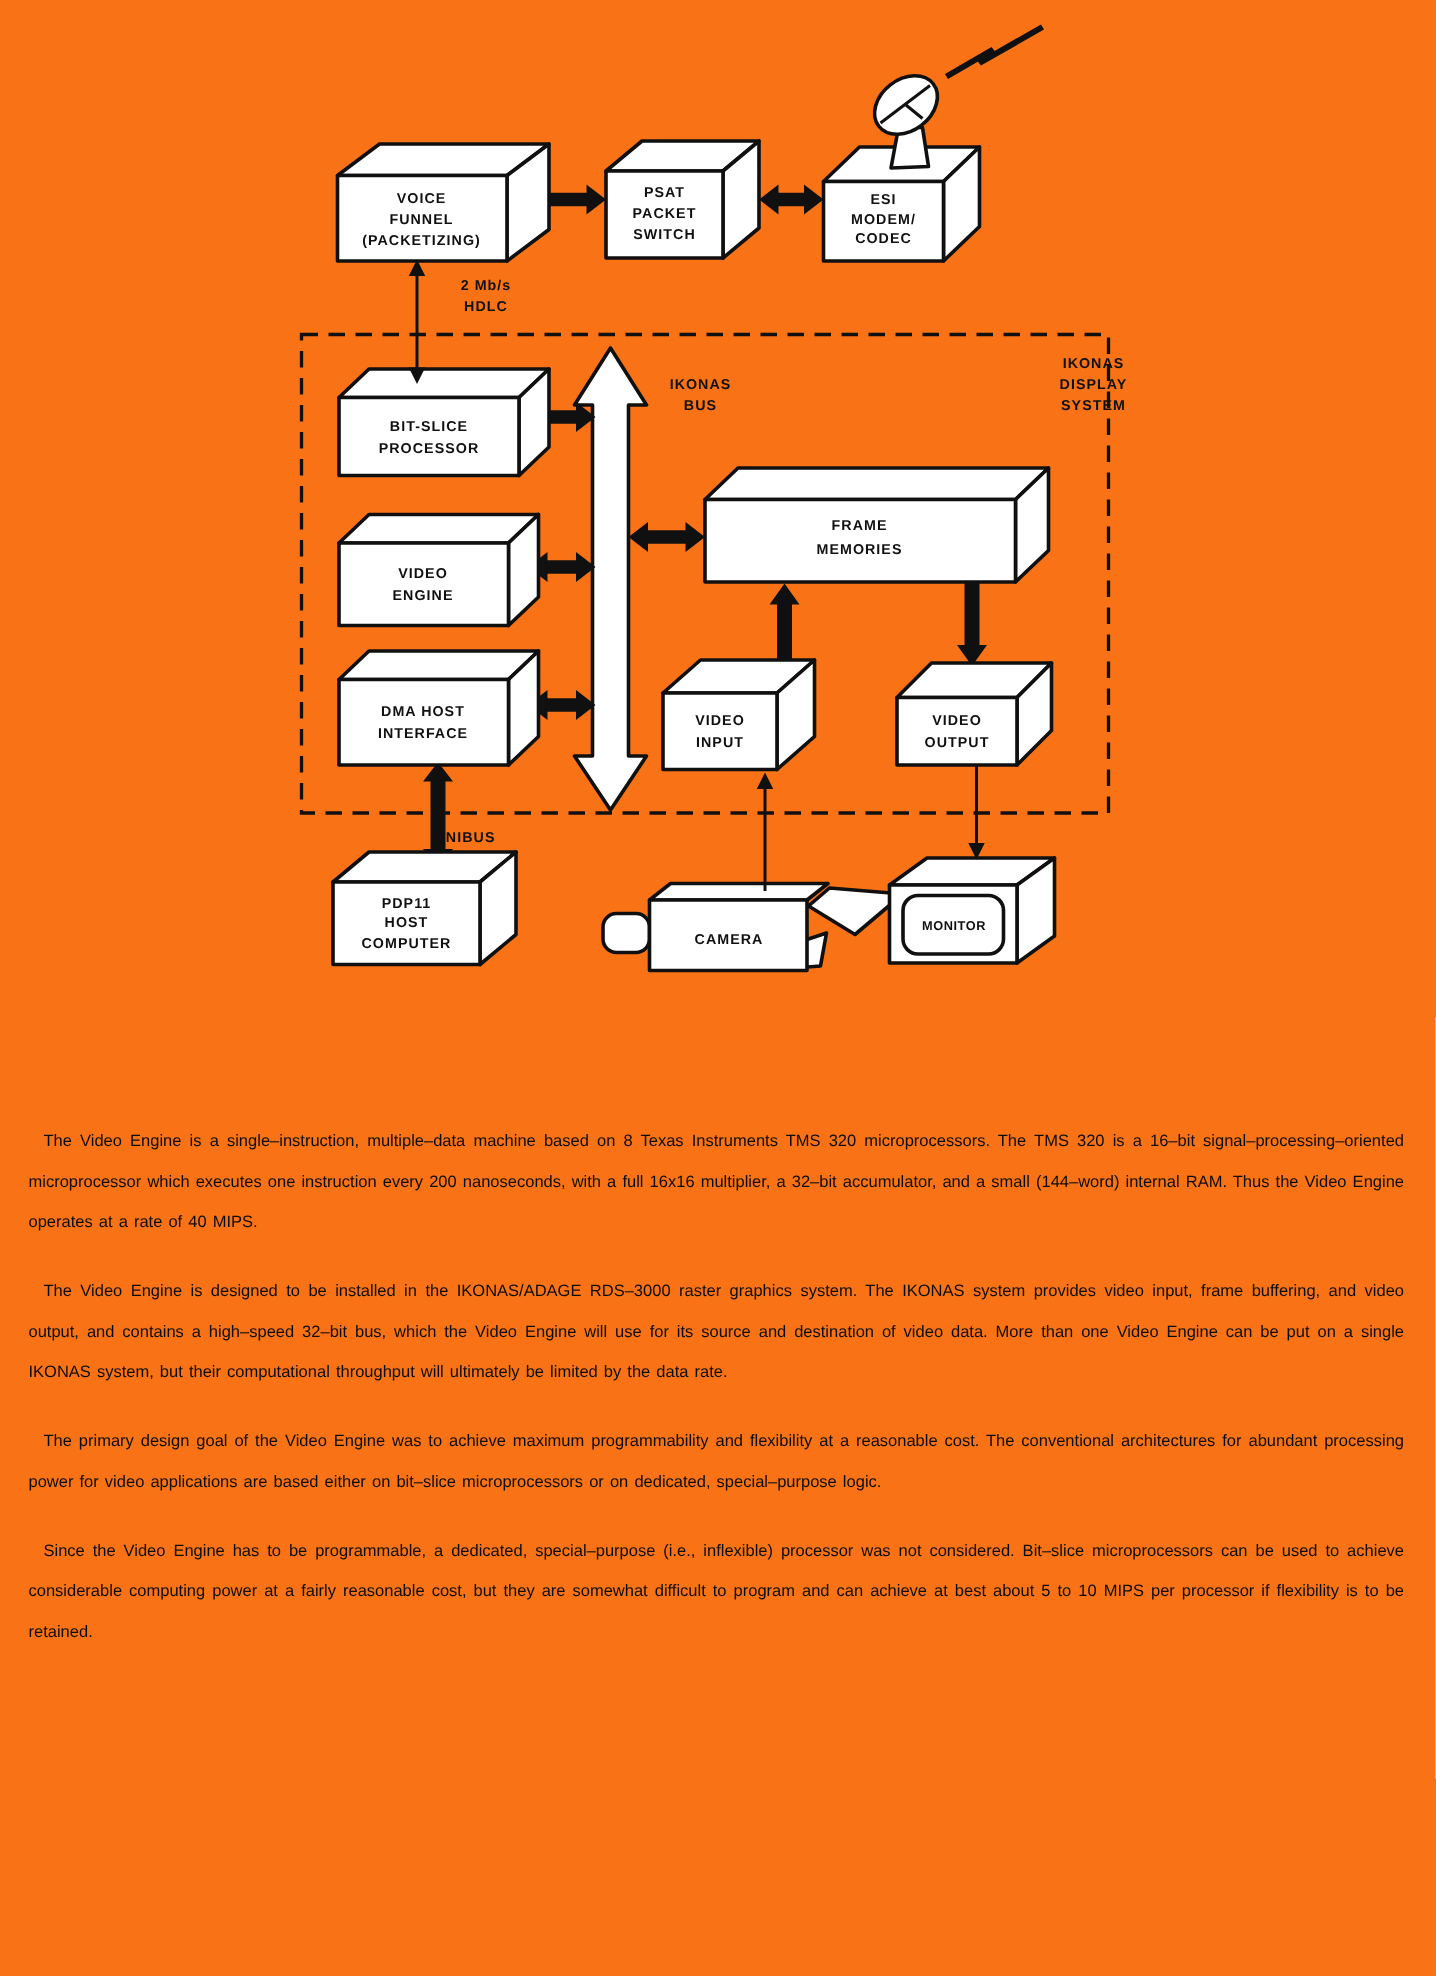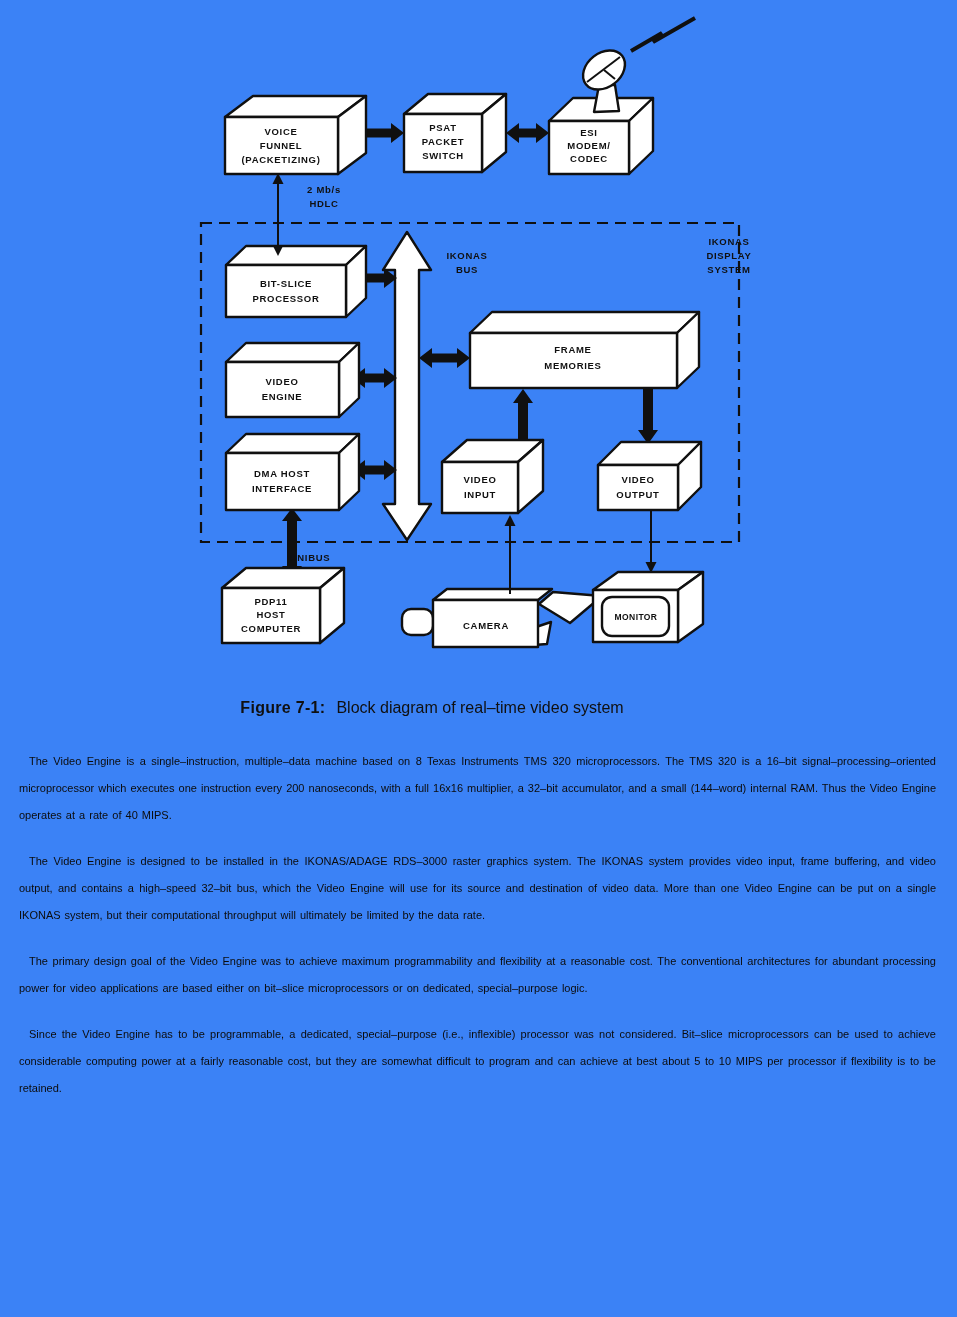--- a/index.html
+++ b/index.html
@@ -1,16 +1,16 @@
 <!DOCTYPE html>
 <html><head>
 <meta charset="utf-8">
 <style>
   html,body{margin:0;padding:0;background:#e8e8e8;}
-  .page{position:relative;width:957px;height:1317px;background:#3b82f6;overflow:hidden;
+  .page{position:relative;width:957px;height:1317px;background:#f97316;overflow:hidden;
         font-family:"Liberation Sans",sans-serif;color:#0d0d0d;}
   svg{position:absolute;top:0;left:0;}
   .s{fill:#ffffff;stroke:#101010;stroke-width:2.4;stroke-linejoin:round;}
   .f{fill:#101010;stroke:none;}
   .ln{stroke:#101010;stroke-width:2;fill:none;}
   .thick{stroke:#101010;stroke-width:4;fill:none;stroke-linejoin:miter;}
   .dash{fill:none;stroke:#101010;stroke-width:2.2;stroke-dasharray:11 7;}
   text.lbl{font-family:"Liberation Sans",sans-serif;font-weight:bold;font-size:9.5px;
            fill:#101010;letter-spacing:.7px;text-anchor:middle;}
   text.lbl.sm{font-size:8.5px;letter-spacing:.4px;}
@@ -172,23 +172,20 @@
     <text class="lbl" x="467" y="259">IKONAS</text>
     <text class="lbl" x="467" y="273">BUS</text>
 
     <text class="lbl" x="729" y="245" text-anchor="end">IKONAS</text>
     <text class="lbl" x="729" y="259" text-anchor="end">DISPLAY</text>
     <text class="lbl" x="729" y="273" text-anchor="end">SYSTEM</text>
 
     <text class="lbl" x="310" y="561" text-anchor="start">UNIBUS</text>
   </svg>
 
-  <div class="caption">
-    <span class="cap-label">Figure 7-1:</span><span class="cap-text">Block diagram of real–time video system</span>
-  </div>
 
   <div class="bodytext">
     <p>The Video Engine is a single–instruction, multiple–data machine based on 8 Texas Instruments TMS 320 microprocessors.  The TMS 320 is a 16–bit signal–processing–oriented microprocessor which executes one instruction every 200 nanoseconds, with a full 16x16 multiplier, a 32–bit accumulator, and a small (144–word) internal RAM.  Thus the Video Engine operates at a rate of 40 MIPS.</p>
     <p>The Video Engine is designed to be installed in the IKONAS/ADAGE RDS–3000 raster graphics system.  The IKONAS system provides video input, frame buffering, and video output, and contains a high–speed 32–bit bus, which the Video Engine will use for its source and destination of video data.  More than one Video Engine can be put on a single IKONAS system, but their computational throughput will ultimately be limited by the data rate.</p>
     <p>The primary design goal of the Video Engine was to achieve maximum programmability and flexibility at a reasonable cost.  The conventional architectures for abundant processing power for video applications are based either on bit–slice microprocessors or on dedicated, special–purpose logic.</p>
     <p>Since the Video Engine has to be programmable, a dedicated, special–purpose (i.e., inflexible) processor was not considered.  Bit–slice microprocessors can be used to achieve considerable computing power at a fairly reasonable cost, but they are somewhat difficult to program and can achieve at best about 5 to 10 MIPS per processor if flexibility is to be retained.</p>
   </div>
 
 </div>
 

